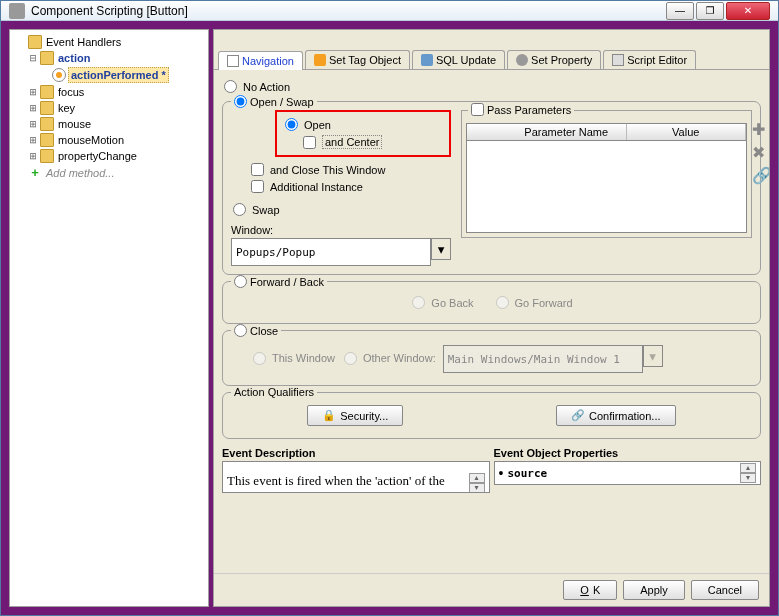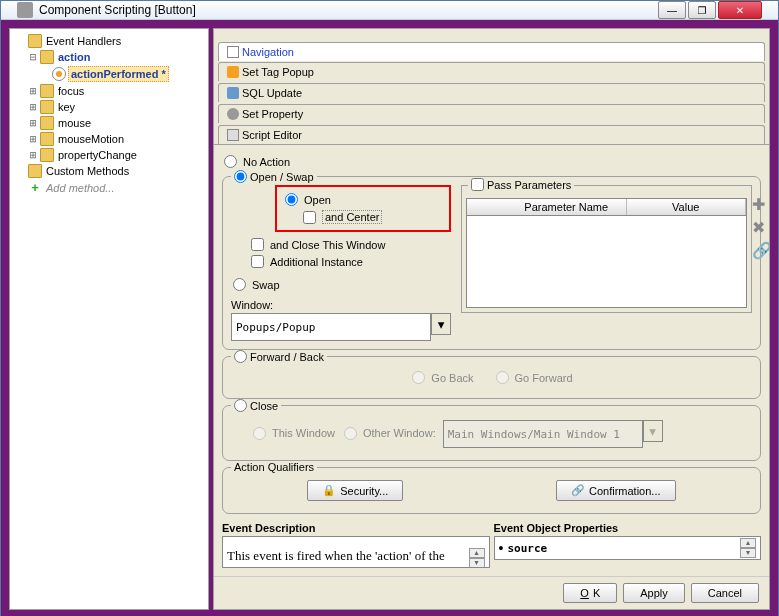--- a/index.html
+++ b/index.html
@@ -1,38 +1,38 @@
 <!DOCTYPE html>
 <html><head>
 <meta charset="utf-8">
 <style>
 * { box-sizing: border-box; margin: 0; padding: 0; }
 body { font-family: Tahoma, Arial, sans-serif; font-size: 11px; background: #fff; user-select: none; }
 .window { width: 779px; height: 616px; border: 1px solid #527aa3; background: #e8f0f7; display: flex; flex-direction: column; }
-.titlebar { height: 20px; background: linear-gradient(#fdfefe, #e6eef7); display: flex; align-items: center; padding: 0 16px; border-bottom: 1px solid #bcd; }
+.titlebar { height: 20px; background: linear-gradient(#fdfefe, #e6eef7); display: flex; align-items: center; padding: 0 8px; border-bottom: 1px solid #bcd; }
 .titlebar .icon { width: 16px; height: 16px; background: #999; border-radius: 2px; margin-right: 6px; }
 .titlebar .title { flex: 1; font-size: 12px; }
 .winbtns { display: flex; gap: 2px; }
 .winbtn { width: 28px; height: 18px; border: 1px solid #888; border-radius: 2px; background: linear-gradient(#fff,#ddd); display: flex; align-items: center; justify-content: center; font-size: 10px; }
 .winbtn.close { background: linear-gradient(#e67,#c23); color: #fff; width: 44px; border-color: #a22; }
 .content { flex: 1; display: flex; padding: 8px; gap: 4px; background: #701a75; }
 .left-panel { width: 200px; background: #fff; border: 1px solid #a0a0a0; padding: 4px; overflow: auto; }
 .tree-node { padding: 1px 0 1px 2px; display: flex; align-items: center; gap: 2px; white-space: nowrap; cursor: default; }
 .tree-node .exp { width: 10px; text-align: center; color: #666; font-size: 9px; }
 .tree-node .ticon { width: 14px; height: 14px; display: inline-block; }
 .ticon.folder { background: #f0c860; border: 1px solid #c09830; border-radius: 1px; }
 .ticon.event { background: #fff; border: 1px solid #888; border-radius: 7px; }
 .ticon.event::after { content: ""; display: block; width: 6px; height: 6px; background: #f5a020; border-radius: 3px; margin: 3px; }
 .tree-node .label { padding: 1px 2px; }
 .tree-node .label.bold { font-weight: bold; color: #2040a0; }
 .tree-node .label.dirty { background: #ffe8a8; border: 1px dotted #c0a040; }
 .tree-node .add-icon { color: #2a2; font-weight: bold; font-size: 13px; width: 14px; text-align: center; }
 .tree-node .italic { font-style: italic; color: #888; }
 .right-panel { flex: 1; display: flex; flex-direction: column; background: #ece9d8; border: 1px solid #a0a0a0; }
-.tabs { display: flex; gap: 2px; padding: 12px 4px 0 4px; border-bottom: 1px solid #a0a0a0; background: #ece9d8; flex-direction: column; }
+.tabs { display: flex; gap: 2px; padding: 20px 4px 0 4px; border-bottom: 1px solid #a0a0a0; background: #ece9d8; }
 .tab { padding: 3px 8px; border: 1px solid #a0a0a0; border-bottom: none; background: #ece9d8; border-radius: 3px 3px 0 0; display: flex; align-items: center; gap: 3px; font-size: 11px; cursor: pointer; }
 .tab.active { background: #fff; color: #2040d0; position: relative; top: 1px; }
 .tab .ticon2 { width: 12px; height: 12px; display: inline-block; }
 .ticon2.nav { border: 1px solid #888; background: #fff; }
 .ticon2.tag { background: #f5a020; border-radius: 2px; }
 .ticon2.db { background: #6699cc; border-radius: 2px; }
 .ticon2.prop { background: #999; border-radius: 6px; }
 .ticon2.script { background: #ddd; border: 1px solid #888; }
 .tab-body { flex: 1; padding: 8px; background: #ece9d8; overflow: auto; }
 .radio-row { display: flex; align-items: center; gap: 4px; padding: 2px 0; }
@@ -126,42 +126,37 @@
           <span class="exp">⊞</span>
             <span class="ticon folder"></span>
           <span class="label">mouseMotion</span>
         </div>
         <div class="tree-node">
           <span class="exp">⊞</span>
             <span class="ticon folder"></span>
           <span class="label">propertyChange</span>
         </div>
       </div>
-      <div class="tree-node">
-        <span class="exp"></span>
-          <span class="ticon folder"></span>
-        <span class="label">Custom Methods</span>
-      </div>
       <div style="margin-left:12px">
         <div class="tree-node">
           <span class="add-icon">+</span>
           <span class="label italic">Add method...</span>
         </div>
       </div>
     </div>
 
     <div class="right-panel">
       <div class="tabs">
         <div class="tab active">
           <span class="ticon2 nav"></span>
           <span>Navigation</span>
         </div>
         <div class="tab">
           <span class="ticon2 tag"></span>
-          <span>Set Tag Popup</span>
+          <span>Set Tag Object</span>
         </div>
         <div class="tab">
           <span class="ticon2 db"></span>
           <span>SQL Update</span>
         </div>
         <div class="tab">
           <span class="ticon2 prop"></span>
           <span>Set Property</span>
         </div>
         <div class="tab">

